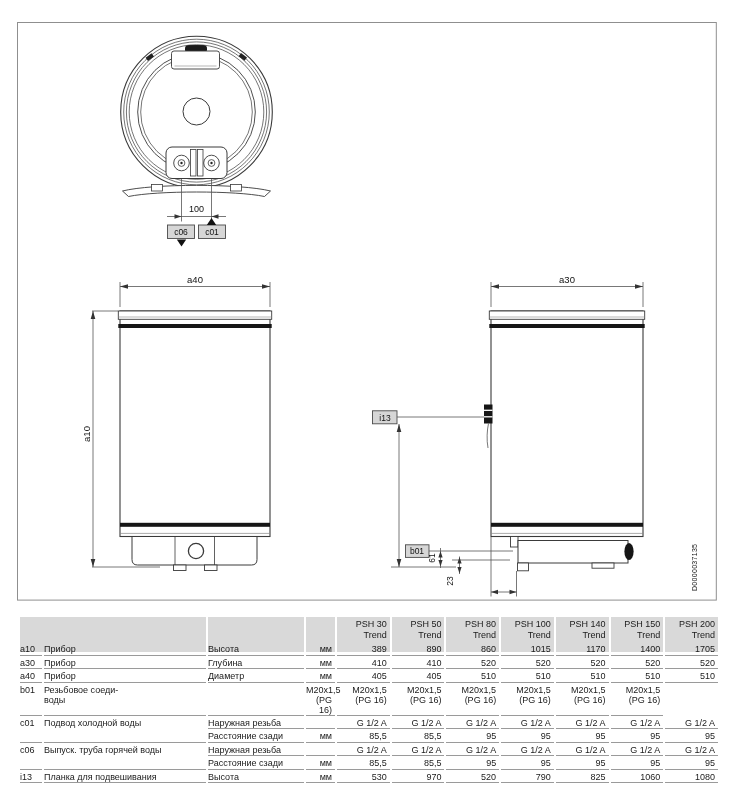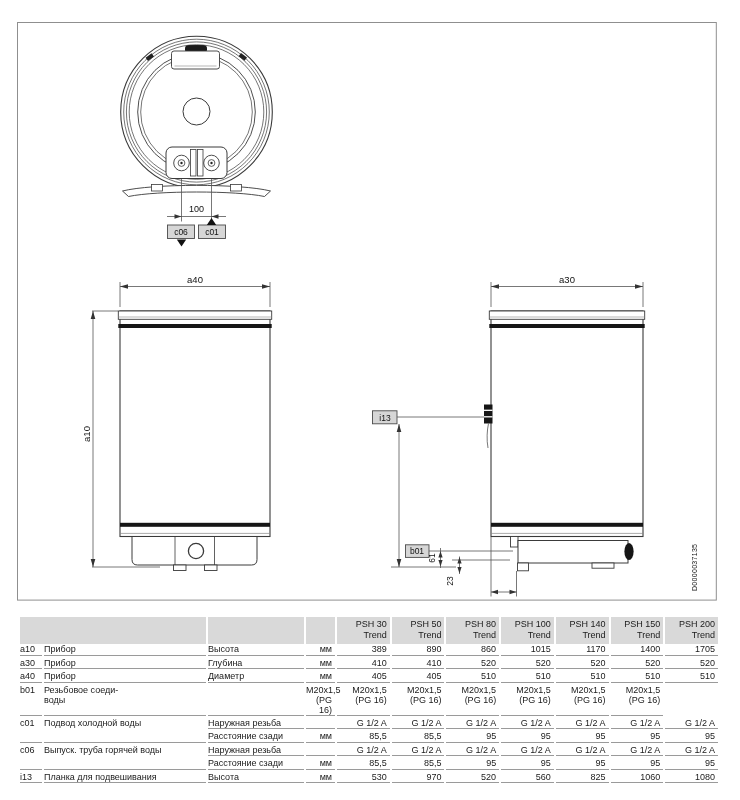--- a/index.html
+++ b/index.html
@@ -10,21 +10,21 @@
   }
   .drawing-svg{position:absolute;left:17px;top:22px;width:700px;height:579px;}
   svg text{font-family:"Liberation Sans",sans-serif;fill:#111;}
 
   
   .dims-table{position:absolute;left:20px;top:617px;width:698px;font-size:9px;line-height:10px;}
   .thead,.trow{display:grid;grid-template-columns:22px 162px 96px 29px repeat(7,1fr);column-gap:2px;}
   .thead{height:24px;margin-bottom:1px;}
   .th{background:#d9d9d9;}
   .th.thfirst{grid-column:1 / span 2;}
-  .th.model{text-align:right;padding:2px 3px 4px 0;line-height:10.5px;}
+  .th.model{text-align:right;padding:2px 3px 12px 0;line-height:10.5px;}
   .tc{border-bottom:1px solid #9a9a9a;padding-top:2px;min-height:10.5px;}
   .trow.tall .tc{min-height:21px;line-height:10px;}
   .tc.nb{border-bottom:none;}
   .tc.val,.tc.unit{text-align:right;padding-right:3px;}
 </style>
 </head>
 <body>
 
 <svg class="drawing-svg" viewBox="17 22 700 579">
 
@@ -353,19 +353,19 @@
   </div>
 
   <div class="trow">
     <div class="tc code">i13</div>
     <div class="tc desc">Планка для подвешивания</div>
     <div class="tc sub">Высота</div>
     <div class="tc unit">мм</div>
     <div class="tc val">530</div>
     <div class="tc val">970</div>
     <div class="tc val">520</div>
-    <div class="tc val">560</div>
+    <div class="tc val">790</div>
     <div class="tc val">825</div>
     <div class="tc val">1060</div>
     <div class="tc val">1080</div>
   </div>
 
 </div>
 
 </body></html>

